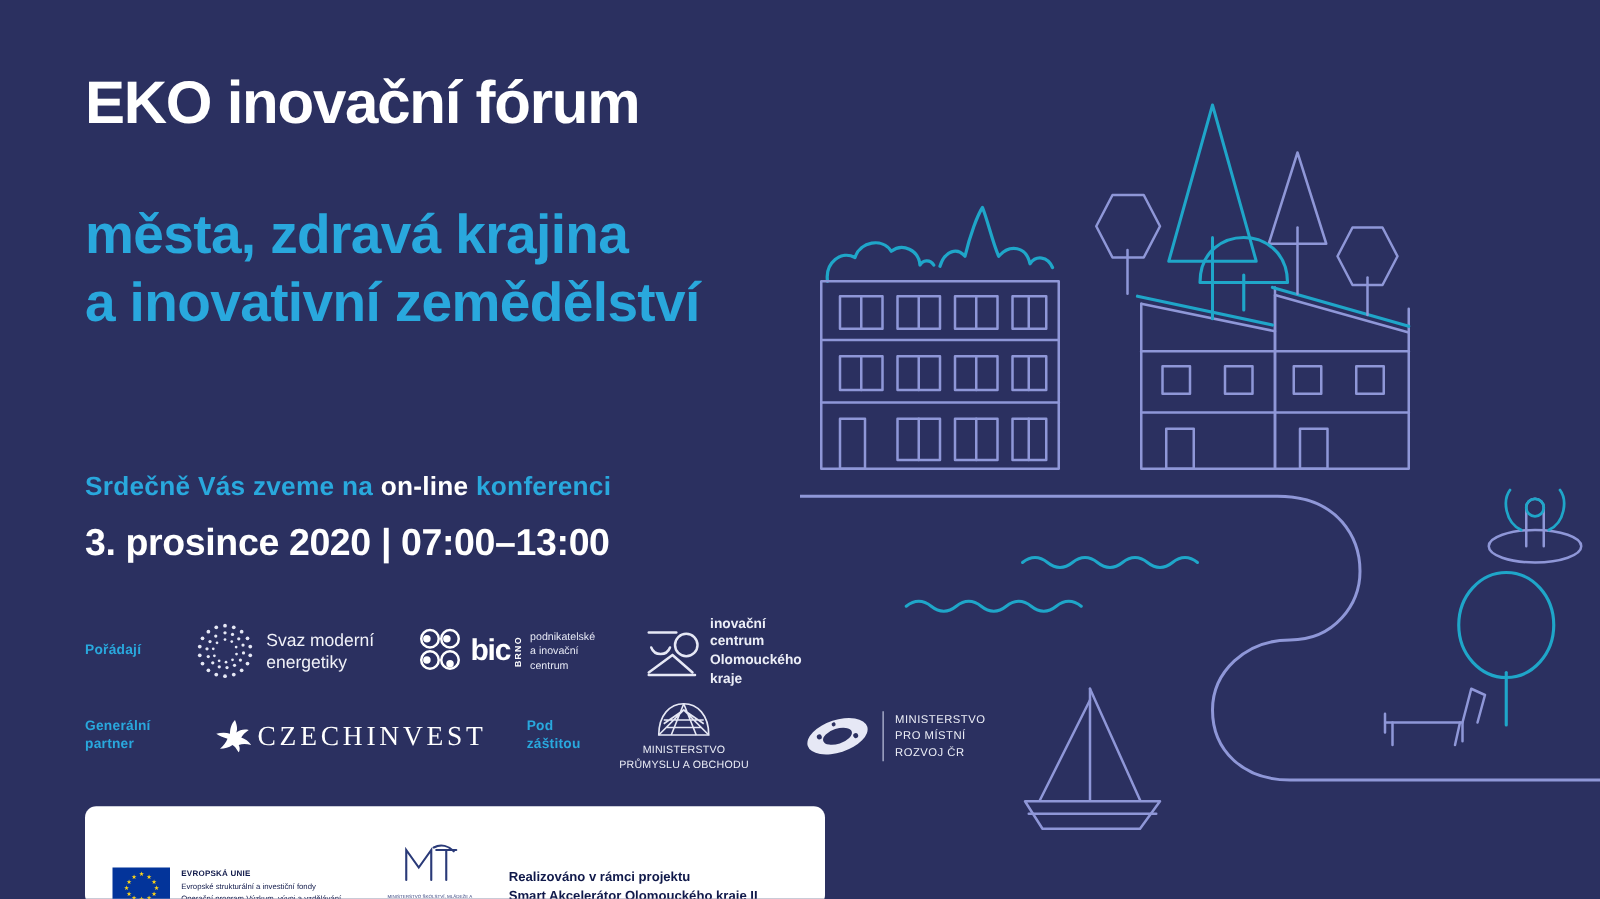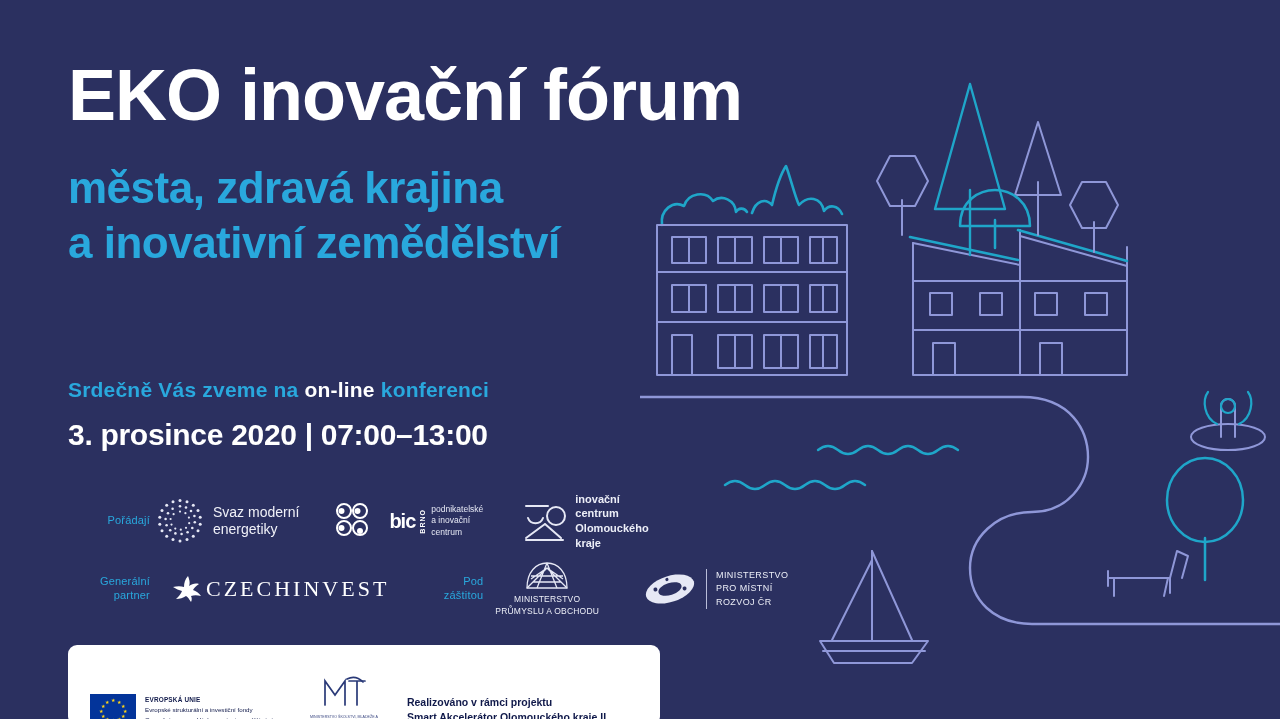--- a/index.html
+++ b/index.html
@@ -13,21 +13,21 @@
     position:absolute;left:0;top:0;width:1280px;height:719px;
     background:#2b3060;overflow:hidden;
   }
   
   #art{position:absolute;left:640px;top:0;width:640px;height:719px;}
   #art svg{display:block;}
 
   
   .title{
     position:absolute;left:68px;top:58px;
-    font-size:72px;font-weight:bold;color:#ffffff;
+    font-size:48px;font-weight:bold;color:#ffffff;
     letter-spacing:-1px;line-height:1.05;white-space:nowrap;
   }
   .subtitle{
     position:absolute;left:68px;top:160px;
     font-size:44px;font-weight:bold;color:#29a8dd;
     line-height:1.26;letter-spacing:-0.5px;
   }
   .subtitle .l{display:block;}
   .invite{
     position:absolute;left:68px;top:378px;
@@ -38,32 +38,32 @@
     position:absolute;left:68px;top:418px;
     font-size:30px;font-weight:bold;color:#ffffff;letter-spacing:-0.3px;
   }
 
   
   .logorow{position:absolute;display:flex;align-items:center;}
   #logorow1{left:68px;top:492px;height:58px;}
   #logorow2{left:68px;top:558px;height:62px;}
 
   .rowlabel{
-    color:#29a8dd;font-size:11px;font-weight:normal;line-height:1.25;
-    letter-spacing:0.2px;width:82px;flex:0 0 82px;text-align:right;
+    color:#29a8dd;font-size:11px;font-weight:bold;line-height:1.25;
+    letter-spacing:0.2px;width:82px;flex:0 0 82px;
   }
   .logo{display:flex;align-items:center;}
   .logo-txt{color:#e9ebf6;font-weight:normal;}
 
   
   #logo-sme{margin-left:6px;}
   #logo-sme .lbl{font-size:14px;line-height:1.2;margin-left:9px;color:#f0f1f8;}
   
   #logo-bic{margin-left:36px;}
-  #logo-bic .bicword{font-size:20px;font-weight:bold;color:#ffffff;letter-spacing:-1px;margin-left:14px;line-height:0.85;}
+  #logo-bic .bicword{font-size:24px;font-weight:bold;color:#ffffff;letter-spacing:-1px;margin-left:1px;line-height:0.85;}
   #logo-bic .brno{writing-mode:vertical-rl;transform:rotate(180deg);font-size:7px;letter-spacing:1px;color:#ffffff;font-weight:bold;margin-left:4px;}
   #logo-bic .bicsub{font-size:8.5px;line-height:1.35;color:#e6e8f4;margin-left:5px;}
   
   #logo-icok{margin-left:40px;}
   #logo-icok .lbl{font-size:11px;line-height:1.32;color:#eceef7;margin-left:8px;font-weight:bold;}
   
   #logo-czi{margin-left:22px;}
   #logo-czi .word{font-size:22px;letter-spacing:3px;color:#ffffff;font-weight:normal;font-family:"Liberation Serif", serif;}
   
   #logo-mpo{margin-left:12px;}

